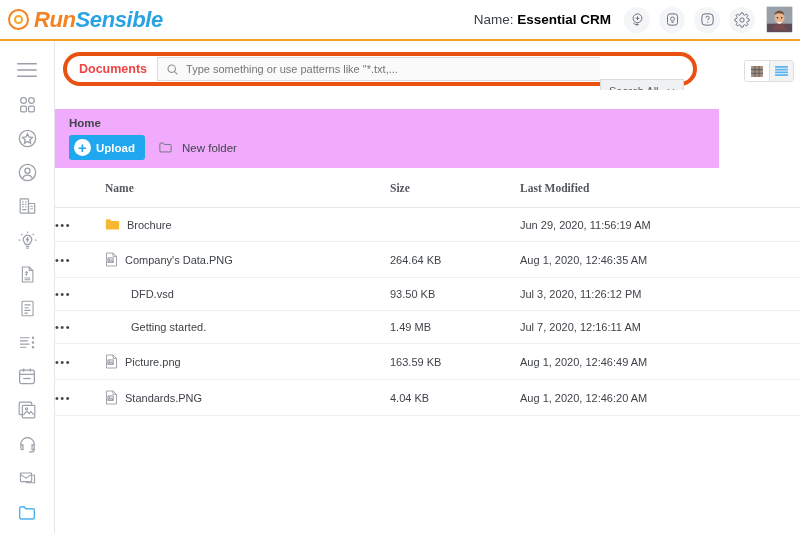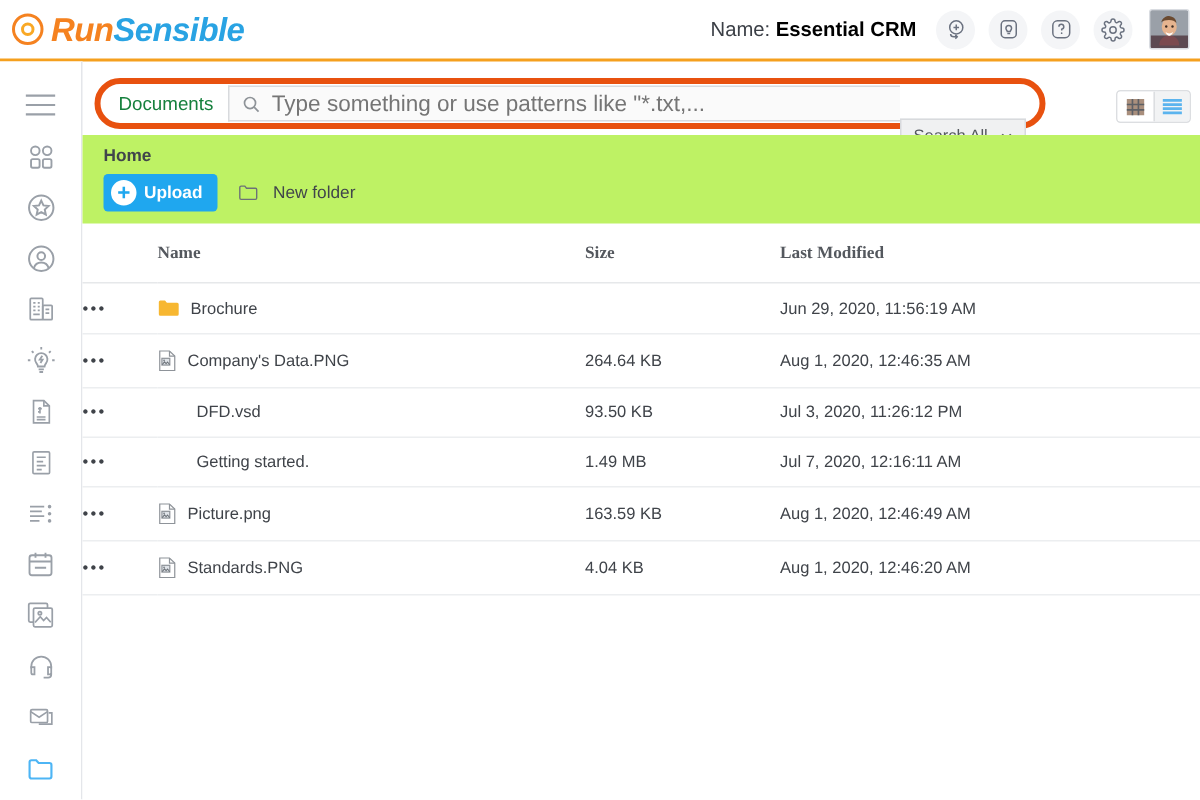--- a/index.html
+++ b/index.html
@@ -69,33 +69,33 @@
   .side-item svg { display: block; }
 
   
   .searchbar-wrap {
     position: absolute; left: 63px; top: 52px; width: 634px; height: 34px;
     border: 4px solid #e8510f; border-radius: 18px;
     background: #ffffff;
     display: flex; align-items: center;
   }
   .sb-label {
-    font-size: 12.5px; color: #15803d; font-weight: normal;
+    font-size: 12.5px; color: #ef4444; font-weight: bold;
     padding: 0 10px 0 12px; white-space: nowrap;
   }
   .sb-input-wrap {
     flex: 1; height: 24px; background: #fafafa;
     border: 1px solid #d8dadd;
     display: flex; align-items: center; padding: 0 8px;
     border-right: none;
   }
   .sb-search-icon { color: #8e9398; margin-right: 7px; display: flex; }
   .sb-input {
     flex: 1; border: none; outline: none; background: transparent;
-    font-size: 15px; color: #9aa0a6; font-family: "Liberation Sans", sans-serif;
+    font-size: 11px; color: #9aa0a6; font-family: "Liberation Sans", sans-serif;
   }
   .sb-select-wrap {
     width: 84px; height: 24px; background: #f0f1f2;
     border: 1px solid #d8dadd;
     display: flex; align-items: center; justify-content: space-between;
     padding: 0 7px 0 8px; margin-right: 9px; margin-top: 44px;
   }
   .sb-select-label { font-size: 11px; color: #54585e; }
   .sb-caret { color: #54585e; display: flex; }
 
@@ -109,21 +109,21 @@
   }
   .vt-btn.grid { background: #ffffff; }
   .vt-btn.list { background: #f2f3f4; border-left: 1px solid #dcdee1; }
 
   
   .content {
     position: absolute; left: 55px; top: 90px; width: 745px; height: 443px;
     background: #ffffff;
   }
   .toolbar {
-    width: 745px; background: #bef264; padding: 6px 0 8px 0;
+    width: 664px; background: #f0abfc; padding: 6px 0 8px 0; margin-top: 19px;
   }
   .breadcrumb {
     font-size: 11.5px; color: #41454b; font-weight: bold;
     padding: 2px 0 6px 14px;
   }
   .toolbar-row { display: flex; align-items: center; padding-left: 14px; }
   .upload-btn {
     background: #1fa7ef; color: #ffffff; border: none; border-radius: 3px;
     height: 25px; display: flex; align-items: center; gap: 5px;
     padding: 0 10px 0 5px; cursor: pointer;

